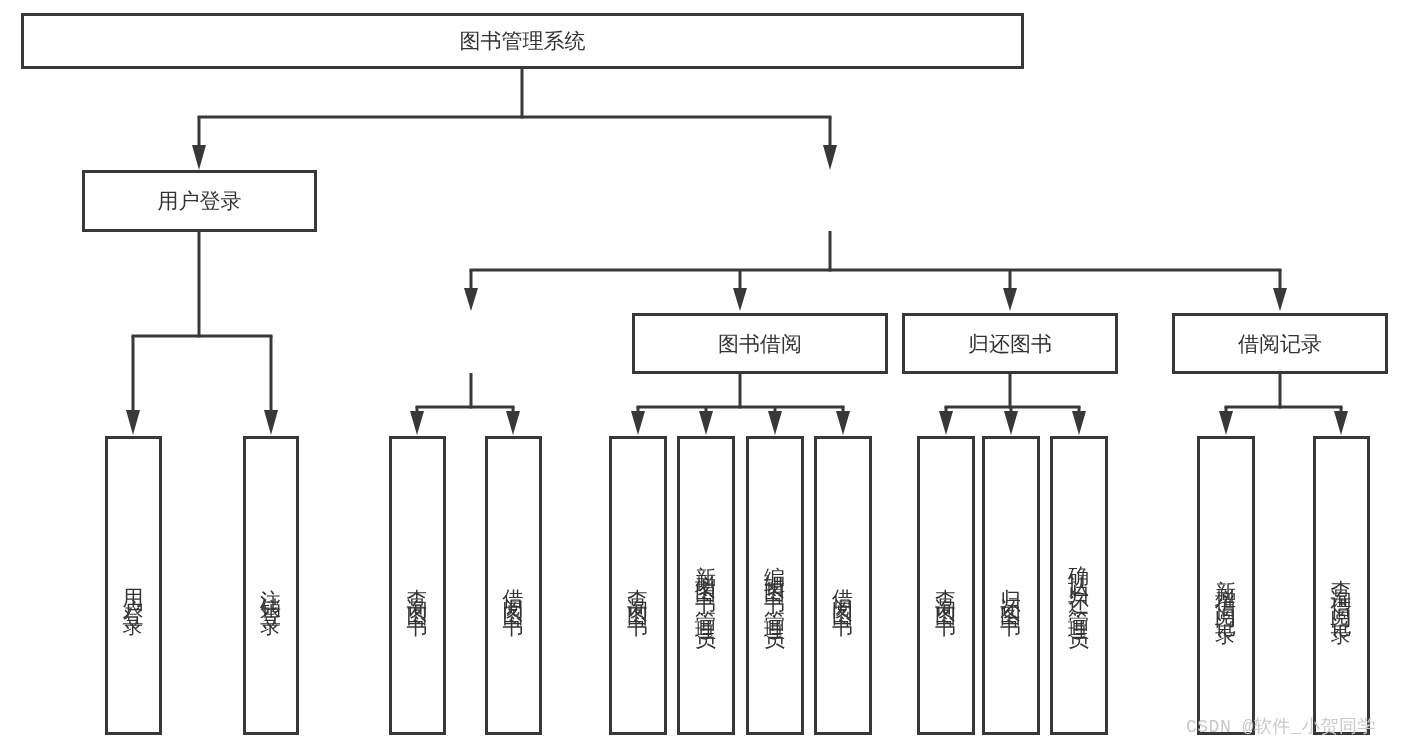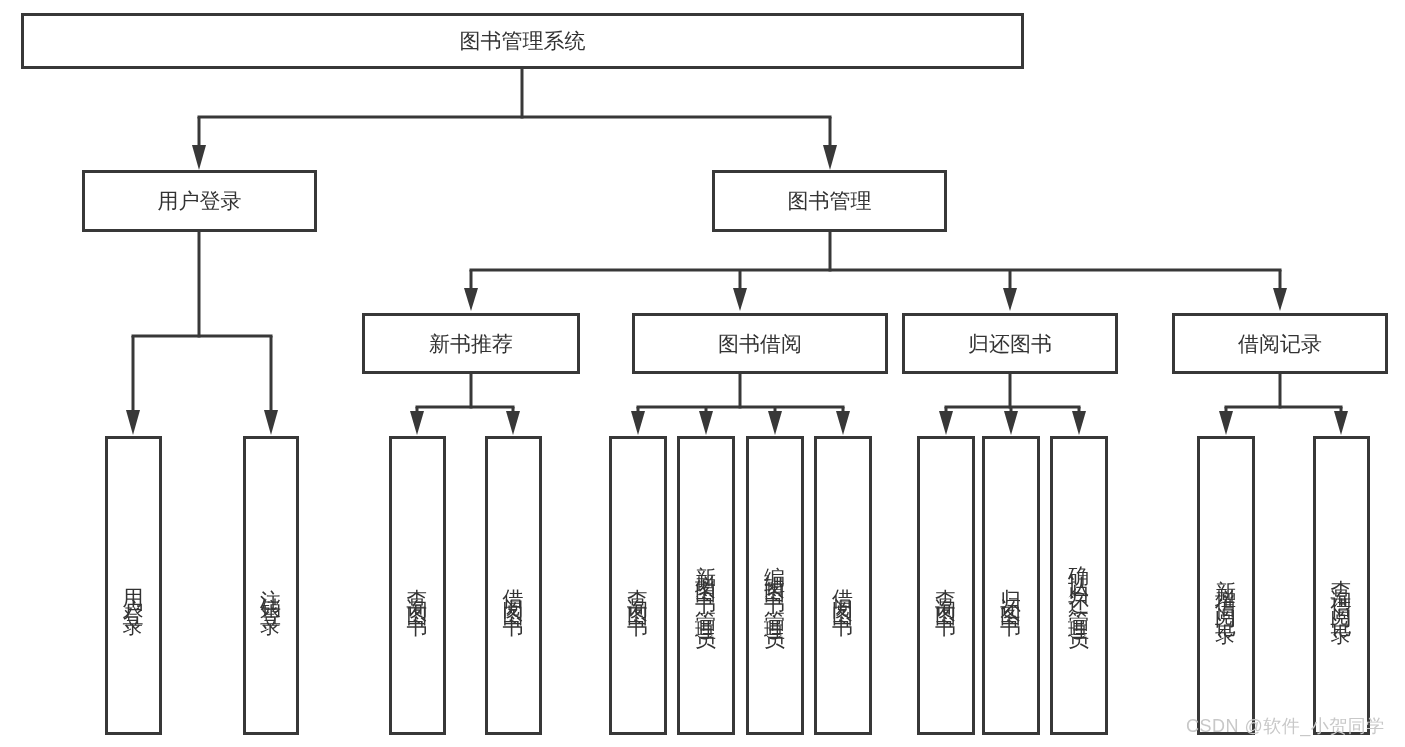--- a/index.html
+++ b/index.html
@@ -42,20 +42,21 @@
   .lvl2{top:170px;height:62px;}
   .lvl3{top:313px;height:61px;}
   .watermark{
     position:absolute;
     left:1186px;top:714px;
     font-size:18px;
     letter-spacing:.5px;
     color:var(--watermark);
     z-index:5;
     white-space:nowrap;
+    font-family:Liberation Mono, monospace;
   }
 </style>
 </head>
 <body>
 
 <div class="canvas">
 
   <svg class="connectors" viewBox="0 0 1405 747">
     <g>
       <line x1="522" y1="67" x2="522" y2="118.5"></line>
@@ -131,27 +132,21 @@
     </g>
   </svg>
 
   <div class="box" style="left:21px;top:13px;width:1003px;height:56px">
     <span>图书管理系统</span>
   </div>
 
   <div class="box lvl2" style="left:82px;width:235px">
     <span>用户登录</span>
   </div>
-  <div class="box lvl2" style="left:712px;width:235px">
-    <span>图书管理</span>
-  </div>
-
-  <div class="box lvl3" style="left:362px;width:218px">
-    <span>新书推荐</span>
-  </div>
+
   <div class="box lvl3" style="left:632px;width:256px">
     <span>图书借阅</span>
   </div>
   <div class="box lvl3" style="left:902px;width:216px">
     <span>归还图书</span>
   </div>
   <div class="box lvl3" style="left:1172px;width:216px">
     <span>借阅记录</span>
   </div>
 

